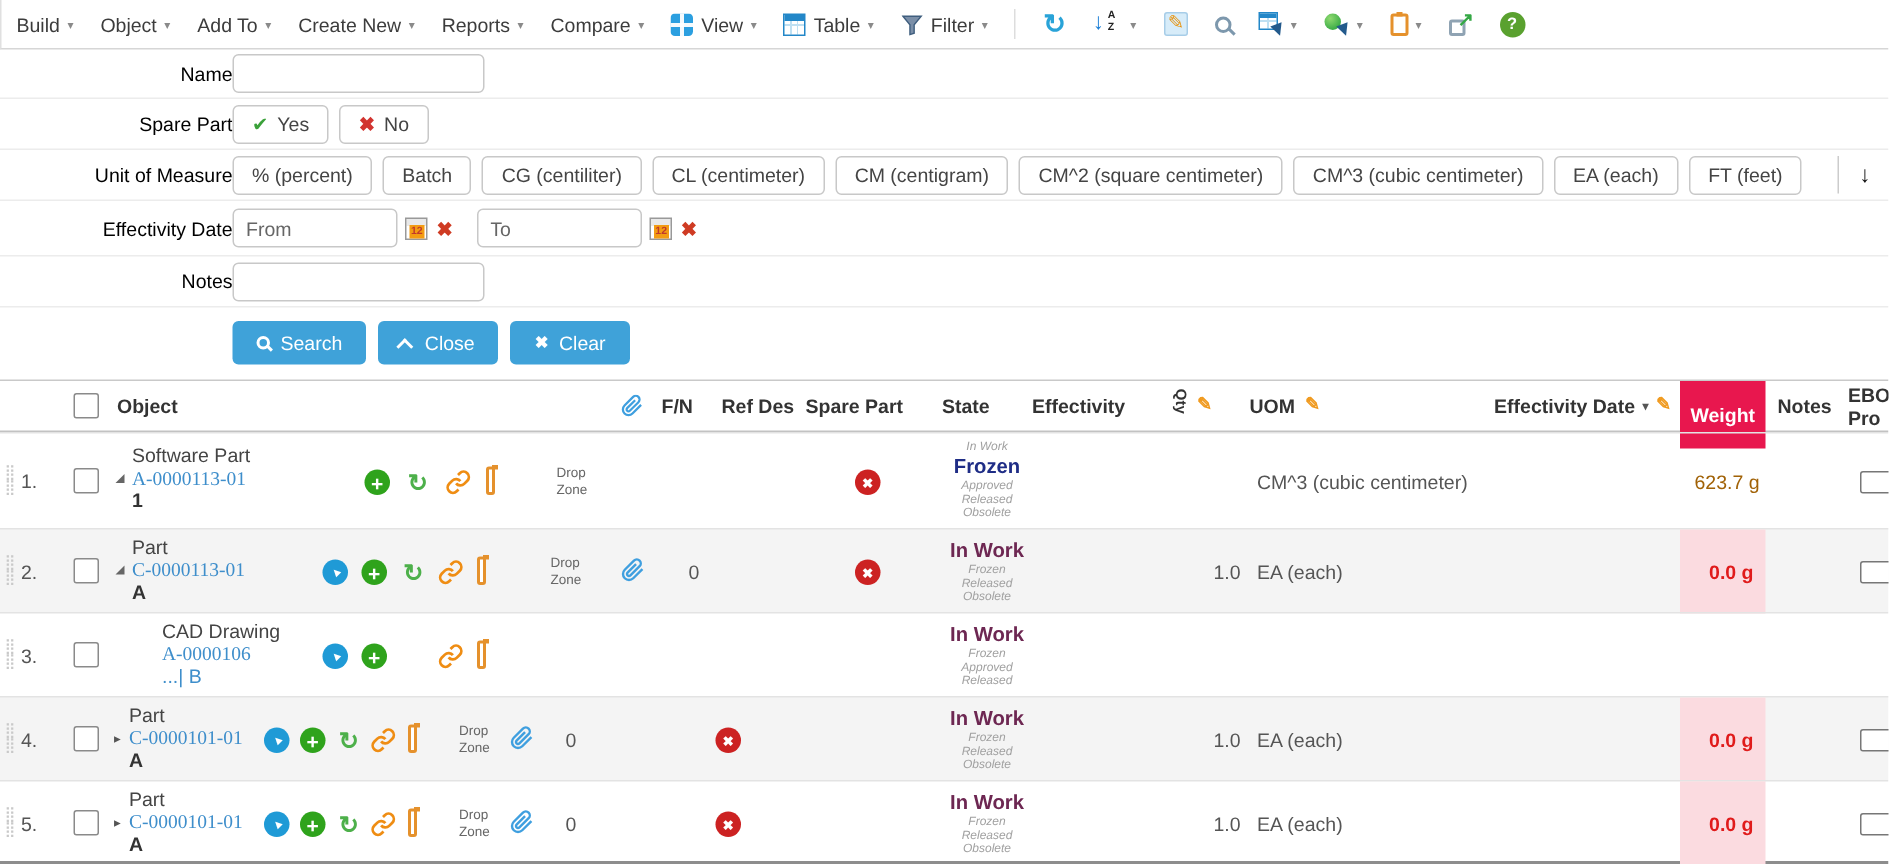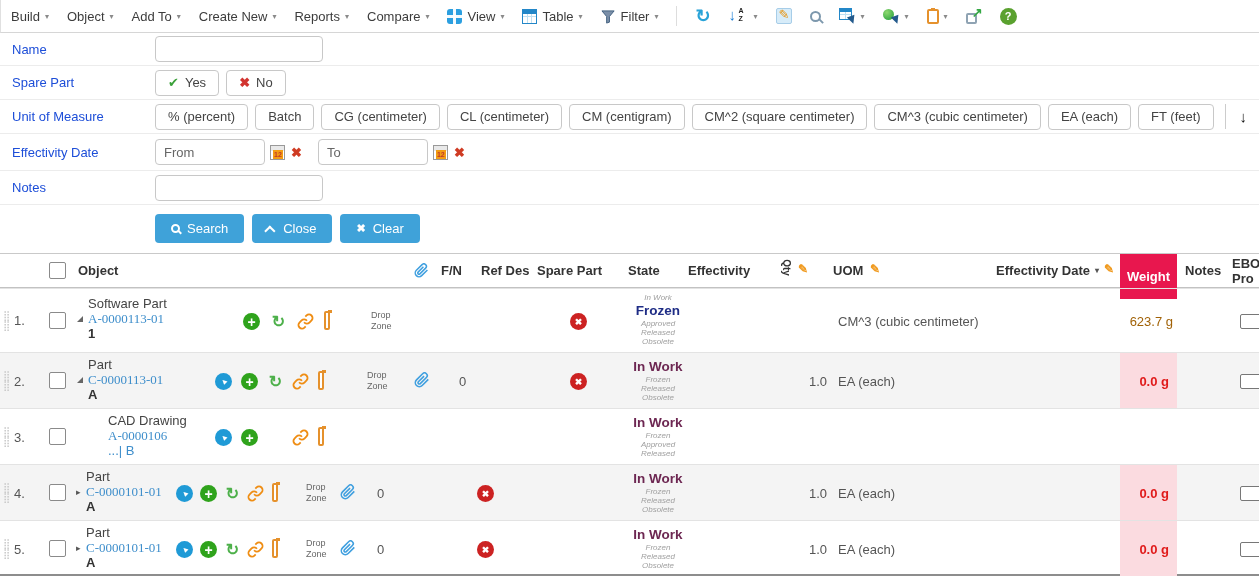--- a/index.html
+++ b/index.html
@@ -46,21 +46,21 @@
     background:repeating-linear-gradient(#b9b9b9 0 1px, transparent 1px 3px); }
   .ico-export { position:relative; width:16px; height:16px; }
   .ico-export .bx { position:absolute; left:0; bottom:0; width:11px; height:11px; border:2px solid #8fa3b3; border-radius:2px; }
   .ico-export .ar { position:absolute; right:-1px; top:-3px; color:#35a845; font-weight:bold; font-size:13px; }
   .ico-help { width:17px; height:17px; border-radius:50%; background:#5aa12f; color:#fff;
     font-weight:bold; font-size:11px; display:flex; align-items:center; justify-content:center; }
   .funnel { width:15px; height:15px; }
 
   
   .frow { display:flex; align-items:center; padding-left:12px; border-bottom:1px solid #ececec; }
-  .frow .flabel { width:143px; color:#1d4ed8; }
+  .frow .flabel { width:143px; color:#000000;text-align:right; }
   .txt { height:26px; border:1px solid #c8c8c8; border-radius:4px; padding:0 8px; font-size:13px;
     font-family:"Liberation Sans",sans-serif; color:#444; outline:none; }
   .txt::placeholder { color:#666; }
   .pillbtn { height:26px; display:inline-flex; align-items:center; gap:6px; padding:0 12px;
     background:#fff; border:1px solid #c8c8c8; border-radius:4px; color:#444; cursor:pointer; white-space:nowrap; }
   .chk-g { color:#3ba13a; font-size:13px; }
   .x-r { color:#d23430; font-size:13px; font-weight:bold; }
   .cal { position:relative; width:15px; height:15px; border:1px solid #999; background:
       linear-gradient(#e9e9e9 0 5px, #fff 5px); margin-left:5px; }
   .cal::after { content:"12"; position:absolute; left:2px; top:4px; font-size:7px; font-weight:bold; color:#c0392b;
@@ -223,21 +223,21 @@
       <span class="x-r">✖</span>
       <span>No</span>
     </span>
 </div>
 
 <div class="frow" style="height:34px;">
   <span class="flabel">Unit of Measure</span>
   <span style="display:flex; gap:7px;">
     <span class="pillbtn">% (percent)</span>
     <span class="pillbtn">Batch</span>
-    <span class="pillbtn">CG (centimeter)</span>
+    <span class="pillbtn">CG (centiliter)</span>
     <span class="pillbtn">CL (centimeter)</span>
     <span class="pillbtn">CM (centigram)</span>
     <span class="pillbtn">CM^2 (square centimeter)</span>
     <span class="pillbtn">CM^3 (cubic centimeter)</span>
     <span class="pillbtn">EA (each)</span>
     <span class="pillbtn">FT (feet)</span>
   </span>
   <span class="uom-more">↓</span>
 </div>
 

